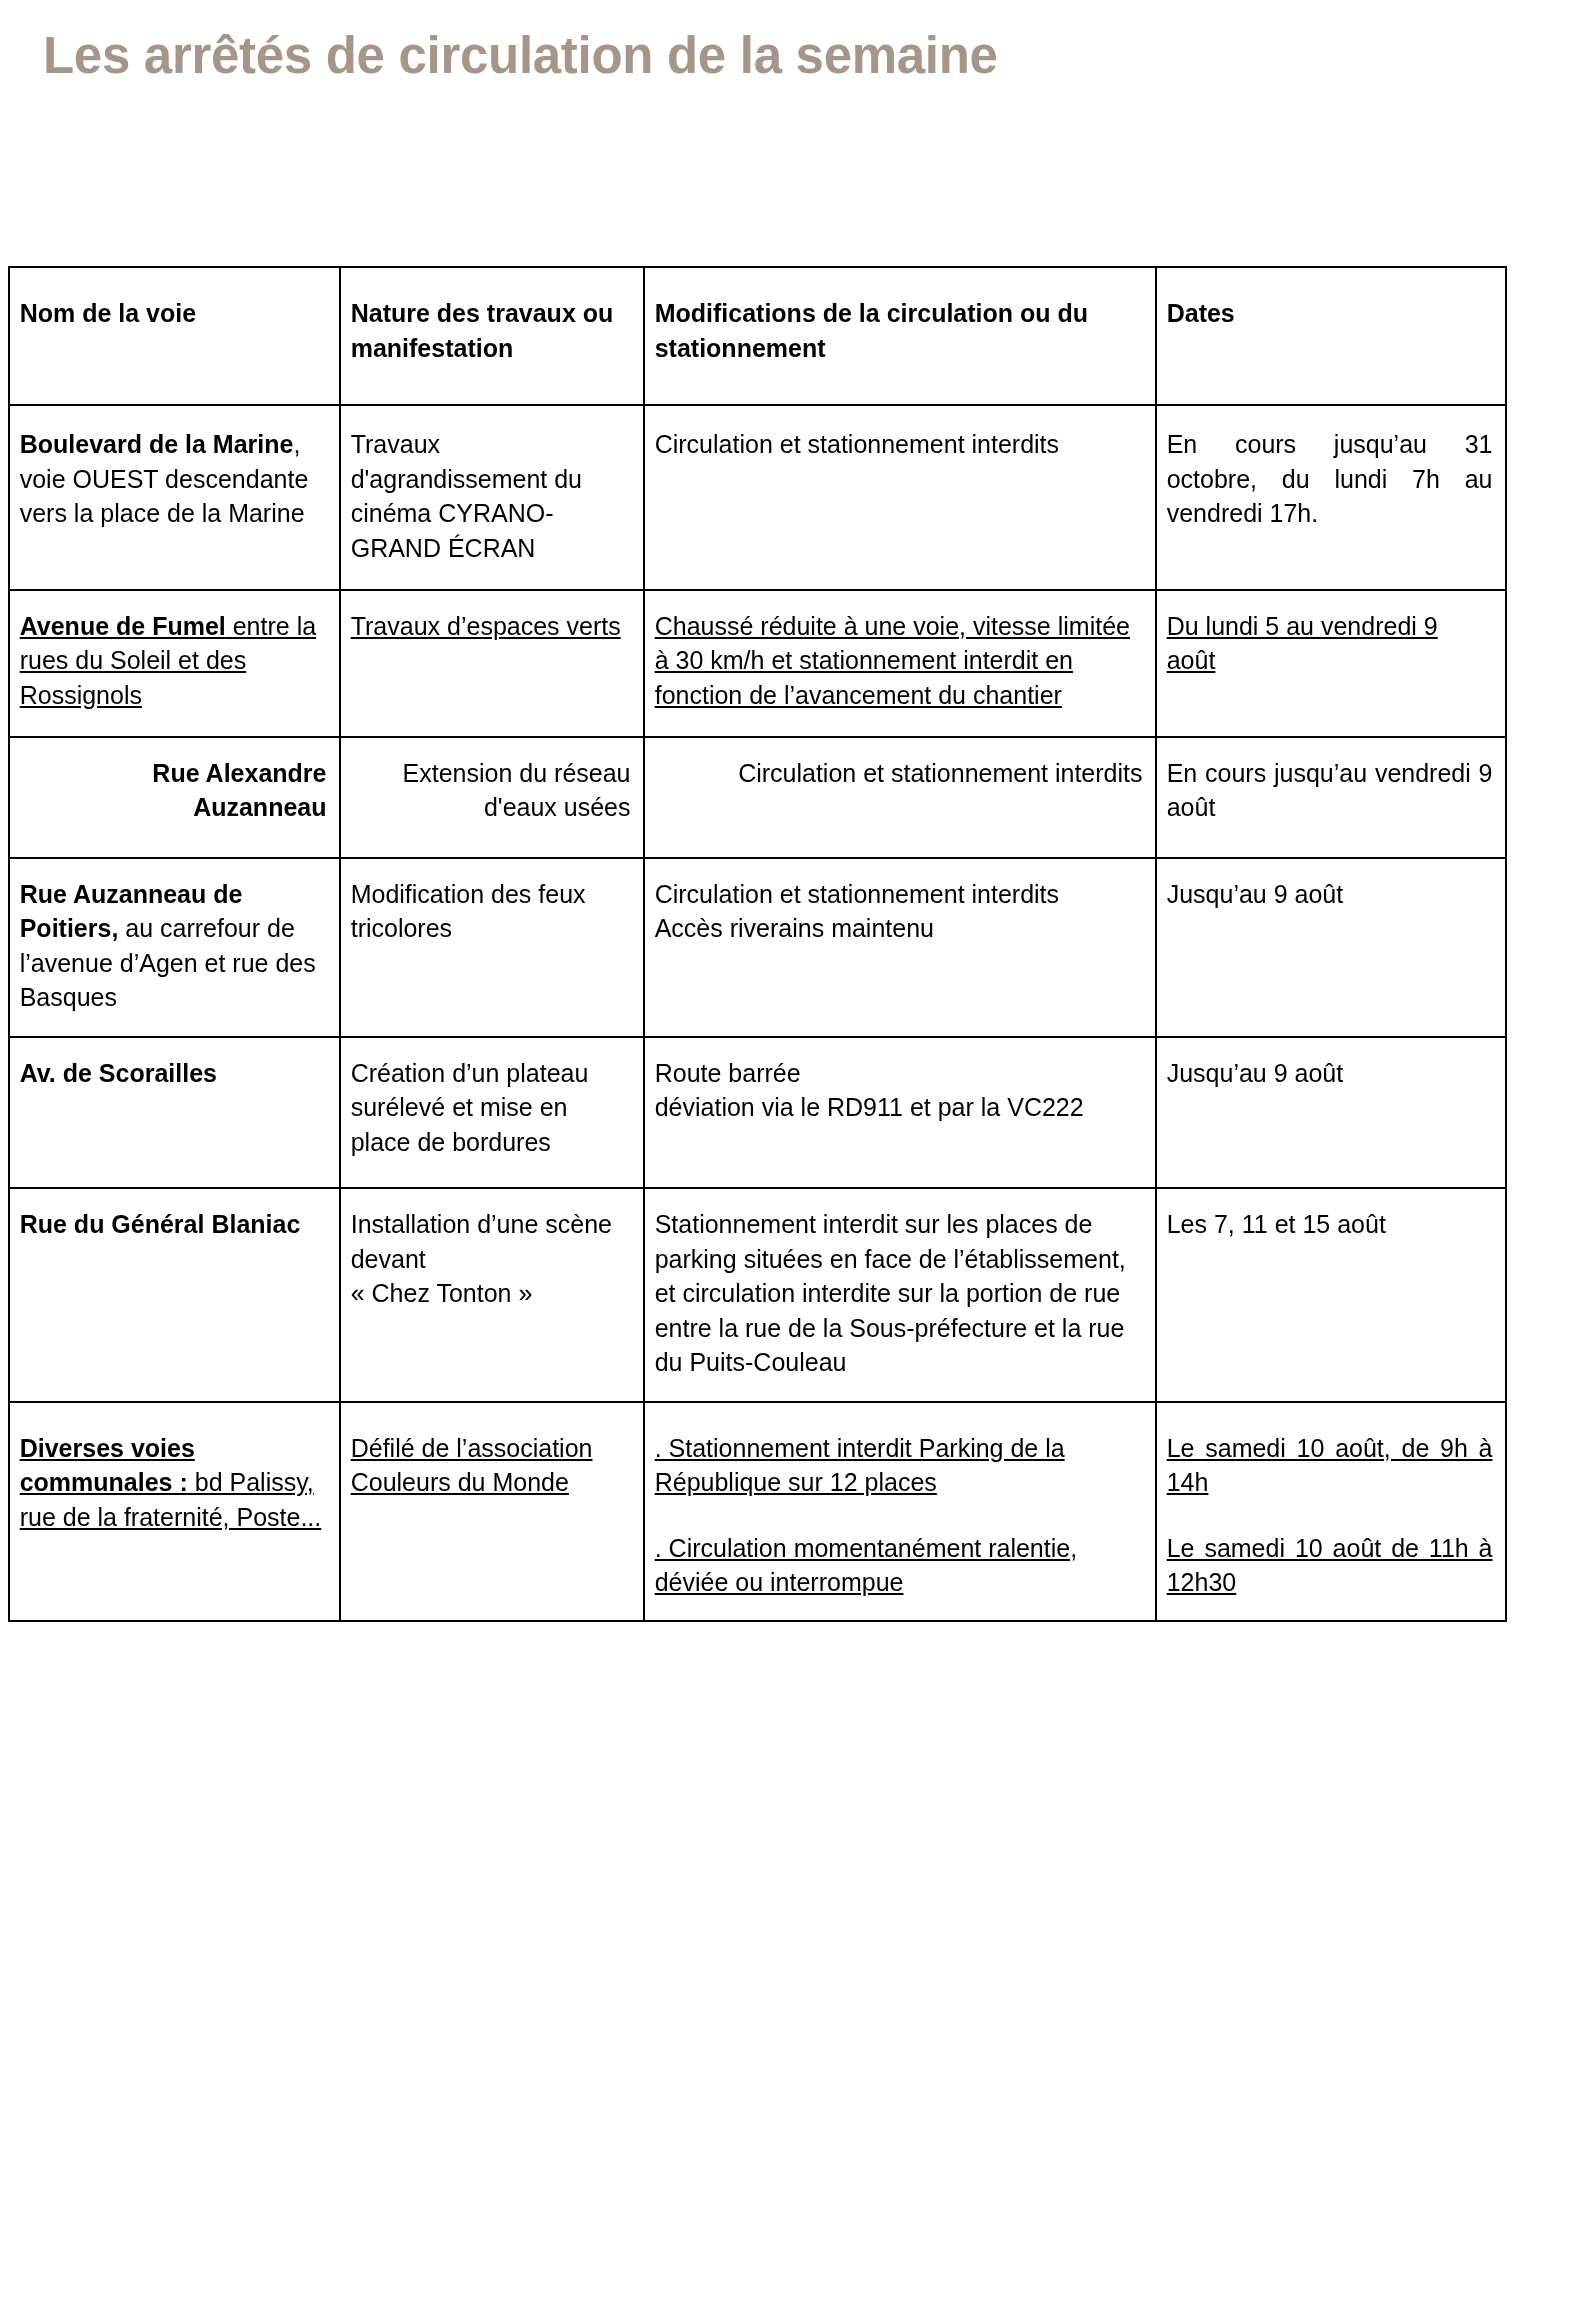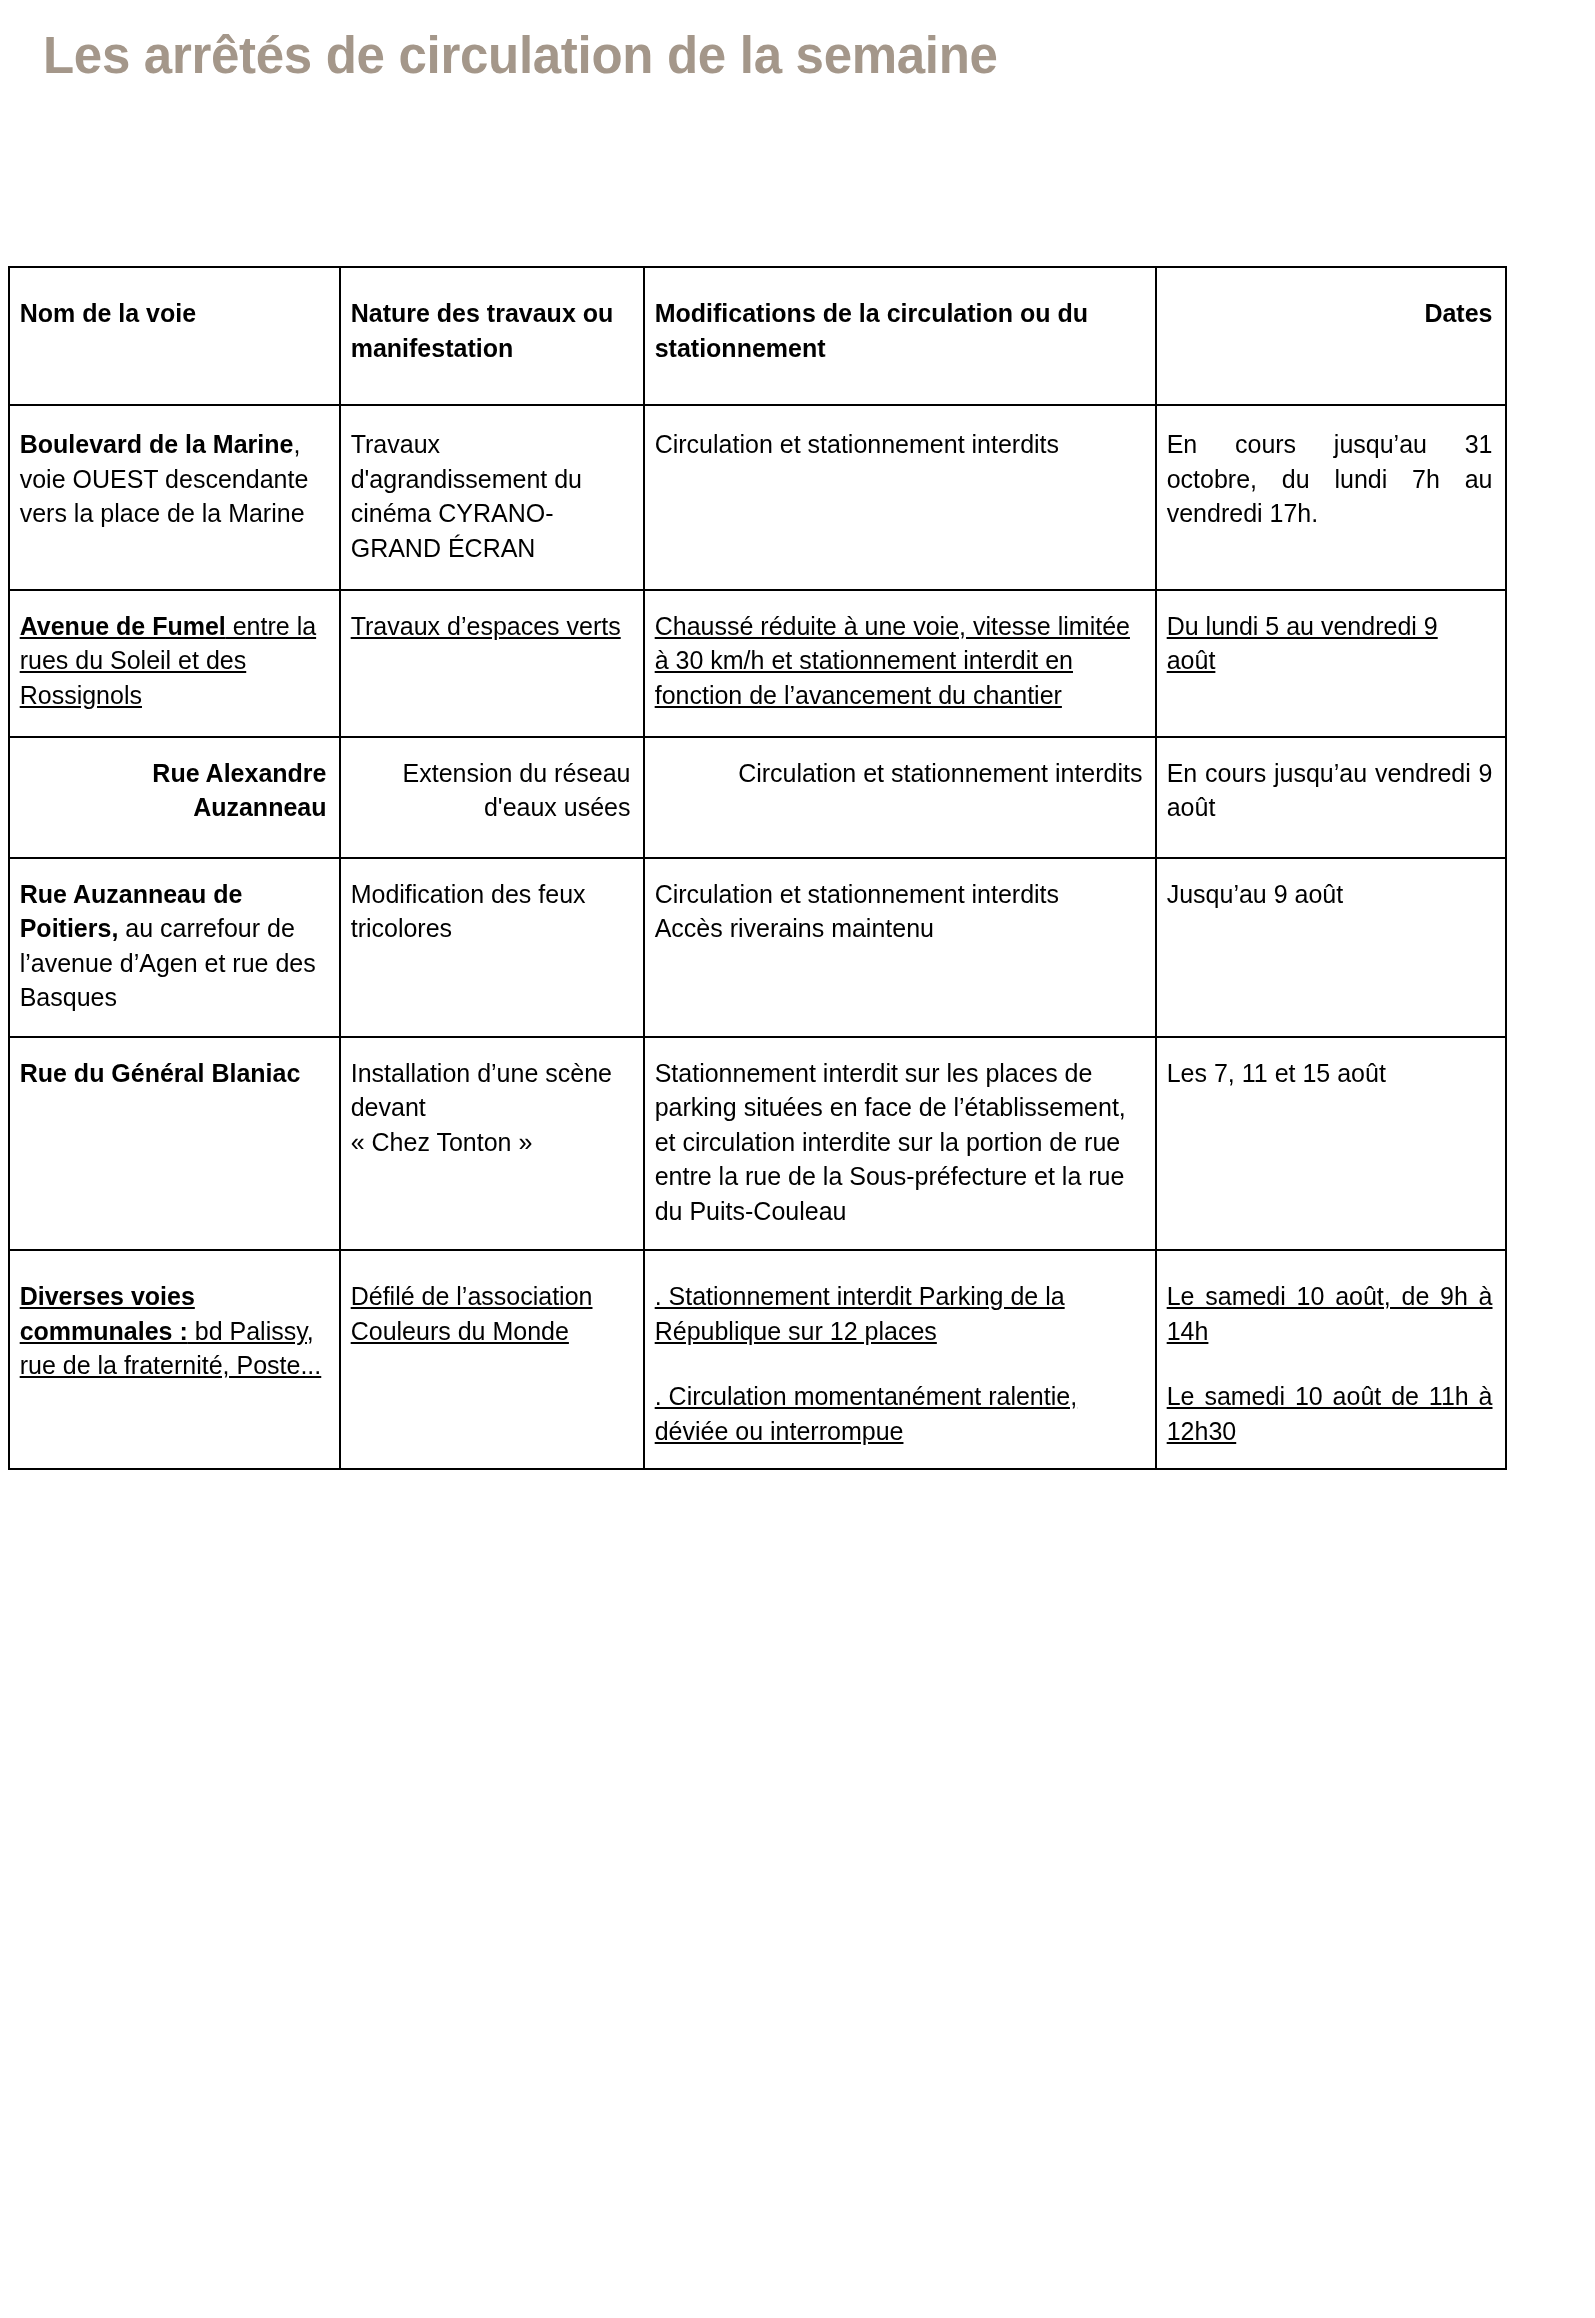--- a/index.html
+++ b/index.html
@@ -52,21 +52,21 @@
   col.c1 { width: 331px; }
   col.c2 { width: 304px; }
   col.c3 { width: 512px; }
   col.c4 { width: 350px; }
 
   tr.header-row td {
     font-weight: bold;
     padding-top: 28px;
     padding-bottom: 39px;
   }
-  tr.header-row td.h-min { padding-bottom: 21px; text-align: right; }
+  tr.header-row td.h-min { padding-bottom: 21px; }
 
   td .b { font-weight: bold; }
   td.just { text-align: justify; }
   td.just > .para { text-align: justify; text-align-last: left; }
   .para { margin: 0; }
   .para + .para { margin-top: 0; }
   .gap { height: 31px; }
   
   tr.r1 td { padding-top: 21px; padding-bottom: 23.6px; }
   tr.r2 td { padding-top: 18px; padding-bottom: 23.6px; text-decoration: underline; }
@@ -126,20 +126,29 @@
       <tr class="r4">
         <td><span class="b">Rue Auzanneau de Poitiers,</span><span> au carrefour de l’avenue d’Agen et rue des Basques</span></td>
         <td>Modification des feux tricolores</td>
         <td>
           <p class="para">Circulation et stationnement interdits</p>
           <p class="para">Accès riverains maintenu</p>
         </td>
         <td>Jusqu’au 9 août</td>
       </tr>
 
+      <tr class="r5">
+        <td><span class="b">Av. de Scorailles</span><span></span></td>
+        <td>Création d’un plateau surélevé et mise en place de bordures</td>
+        <td>
+          <p class="para">Route barrée</p>
+          <p class="para">déviation via le RD911 et par la VC222</p>
+        </td>
+        <td>Jusqu’au 9 août</td>
+      </tr>
 
       <tr class="r6">
         <td><span class="b">Rue du Général Blaniac</span><span></span></td>
         <td>
           <p class="para">Installation d’une scène devant</p>
           <p class="para">« Chez Tonton »</p>
         </td>
         <td>Stationnement interdit sur les places de parking situées en face de l’établissement, et circulation interdite sur la portion de rue entre la rue de la Sous-préfecture et la rue du Puits-Couleau</td>
         <td>Les 7, 11 et 15 août</td>
       </tr>

